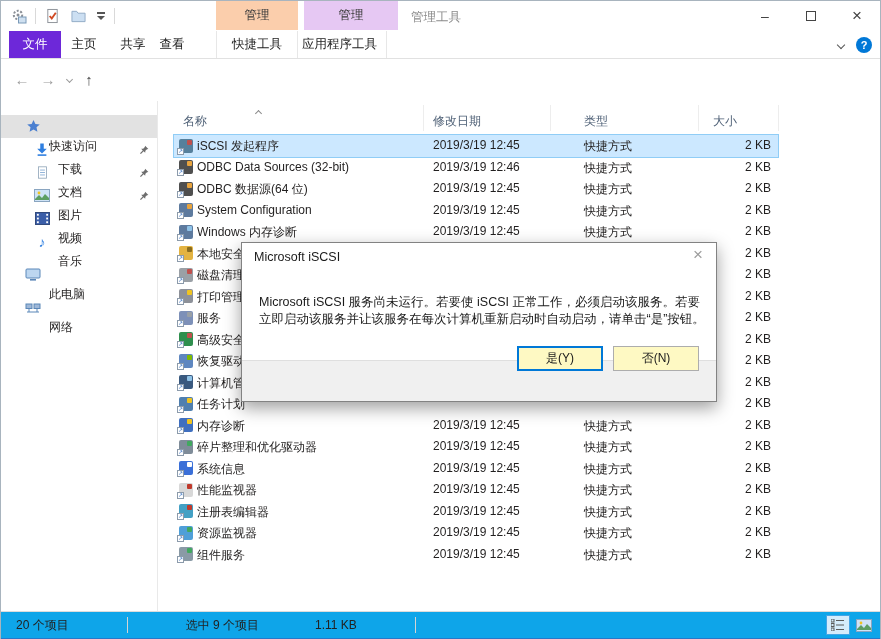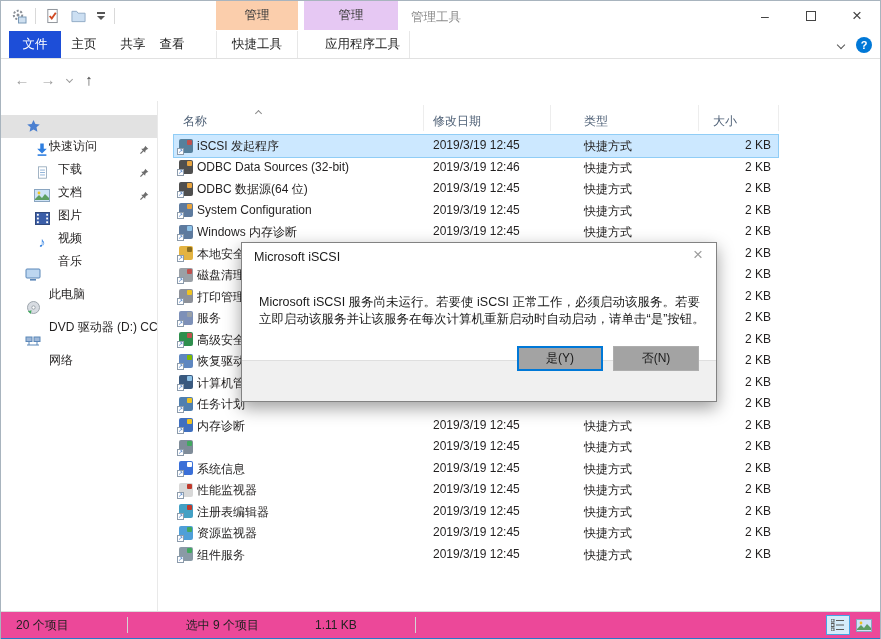--- a/index.html
+++ b/index.html
@@ -21,26 +21,26 @@
   .win-title { position:absolute; left:410px; top:8px; color:#8b8b8b; font-size:12.5px; }
   .winctl { position:absolute; right:0; top:0; height:30px; display:flex; }
   .winctl > div { width:46px; height:30px; display:flex; align-items:center; justify-content:center; color:#444; }
   .btn-max i { display:block; width:10px; height:10px; border:1px solid #444; }
   .btn-min { font-size:14px; }
   .btn-close { font-size:17px; }
 
   
   .tabrow { position:absolute; left:0; top:30px; width:100%; height:28px; background:#fff; border-bottom:1px solid #e1e1e1; }
   .tab { position:absolute; top:0; height:27px; display:flex; align-items:center; justify-content:center; font-size:12.5px; color:#222; }
-  .tab-file { left:8px; width:52px; background:#1d4ed8; color:#fff; }
+  .tab-file { left:8px; width:52px; background:#6d28d9; color:#fff; }
   .tab-home { left:62px; width:42px; }
   .tab-share { left:111px; width:42px; }
   .tab-view { left:150px; width:42px; }
   .tab-qtool { left:215px; width:82px; border-left:1px solid #e7e7e7; border-right:1px solid #e7e7e7; }
-  .tab-apptool { left:315px; width:94px; border-right:1px solid #e7e7e7; }
+  .tab-apptool { left:292px; width:94px; border-right:1px solid #e7e7e7; }
   .ribbon-right { position:absolute; right:8px; top:0; height:27px; display:flex; align-items:center; gap:12px; }
   .chev { display:inline-block; width:6px; height:6px; border-right:1.5px solid #555; border-bottom:1.5px solid #555; transform:rotate(45deg); }
   .help-btn { width:16px; height:16px; border-radius:50%; background:#0078d7; color:#fff; font-size:11px; font-weight:bold; display:flex; align-items:center; justify-content:center; }
 
   
   .toolbar { position:absolute; left:0; top:58px; width:100%; height:42px; background:#fff; }
   .nav-arrows { position:absolute; left:8px; top:6px; height:28px; display:flex; align-items:center; }
   .nav-arrows > span { display:flex; align-items:center; justify-content:center; }
   .arr { font-size:15px; color:#9b9b9b; width:26px; text-align:center; }
   .arr-up { color:#4d4d4d; width:24px; }
@@ -91,26 +91,26 @@
   .ficon { position:relative; display:block; width:14px; height:14px; border-radius:2px; }
   .ficon .accent { position:absolute; right:1px; top:1px; width:5px; height:5px; border-radius:1px; }
   .ficon .lnk { position:absolute; left:-2px; bottom:-2px; width:7px; height:7px; background:#fff; border:1px solid #8c9bab; font-size:6px; line-height:5px; text-align:center; color:#1a5cb8; }
 
   
   .dialog { position:absolute; left:240px; top:241px; width:476px; height:160px; background:#fff; border:1px solid #828282; box-shadow:0 6px 16px rgba(0,0,0,.38); z-index:10; }
   .dlg-title { position:absolute; left:12px; top:7px; font-size:12.5px; color:#1a1a1a; }
   .dlg-close { position:absolute; right:8px; top:2px; font-size:17px; color:#9d9d9d; width:20px; text-align:center; }
   .dlg-body { position:absolute; left:17px; top:51px; width:448px; line-height:16.5px; font-size:12.5px; color:#1a1a1a; }
   .dlg-footer { position:absolute; left:0; bottom:0; width:100%; height:41px; background:#f0f0f0; border-top:1px solid #dfdfdf; }
-  .dlg-btn { position:absolute; top:-15px; width:86px; height:25px; background:#a3a3a3; border:1px solid #adadad; font-size:12px; color:#1a1a1a; display:flex; align-items:center; justify-content:center; }
+  .dlg-btn { position:absolute; top:-15px; width:86px; height:25px; background:#fef9c3; border:1px solid #adadad; font-size:12px; color:#1a1a1a; display:flex; align-items:center; justify-content:center; }
   .btn-yes { left:275px; border:2px solid #0078d7; }
   .btn-no { left:371px; }
 
   
-  .statusbar { position:absolute; left:0; top:610px; width:100%; height:27px; border-top:1px solid #dcdcdc; background:#ec4899; display:flex; align-items:center;gap:44px; }
+  .statusbar { position:absolute; left:0; top:610px; width:100%; height:27px; border-top:1px solid #dcdcdc; background:#0ea5e9; display:flex; align-items:center;gap:44px; }
   .sb-text { color:#222; }
   .sb-count { margin-left:15px; }
   .sb-div { width:1px; height:16px; background:#d4d4d4; margin:0 14px; }
   .sb-size { margin-left:12px; }
   .sb-views { position:absolute; right:4px; top:3px; display:flex; gap:2px; }
   .view-btn { width:24px; height:20px; display:flex; align-items:center; justify-content:center; border:1px solid transparent; }
   .view-btn.sel { background:#d5ecfb; border-color:#45a5e5; }
   .bottomline { position:absolute; left:0; top:637px; width:100%; height:2px; background:#2778c9; }
 </style>
 </head>
@@ -296,31 +296,20 @@
 
   </div>
         <div class="side-item lvl0 sect">
     <span class="s-icon">
             <svg width="16" height="15" viewBox="0 0 16 15">
               <rect x="1" y="2" width="14" height="9" rx="1" fill="#bcd6f0" stroke="#5b87b8"></rect>
               <rect x="5" y="12" width="6" height="1.6" fill="#5b87b8"></rect>
             </svg>
           </span>
     <span class="s-label">此电脑</span>
-
-  </div>
-        <div class="side-item lvl0 sect">
-    <span class="s-icon">
-            <svg width="15" height="15" viewBox="0 0 16 16">
-              <circle cx="8" cy="8" r="6.4" fill="#d8dce2" stroke="#98a0a8"></circle>
-              <circle cx="8" cy="8" r="1.8" fill="#fff" stroke="#98a0a8"></circle>
-              <path d="M2 12l4-1-1 4z" fill="#41a85f"></path>
-            </svg>
-          </span>
-    <span class="s-label">DVD 驱动器 (D:) CC</span>
 
   </div>
         <div class="side-item lvl0 sect">
     <span class="s-icon">
             <svg width="16" height="14" viewBox="0 0 16 14">
               <rect x="1" y="3" width="6" height="4.5" fill="#9fb8d8" stroke="#5b87b8"></rect>
               <rect x="9" y="3" width="6" height="4.5" fill="#9fb8d8" stroke="#5b87b8"></rect>
               <line x1="4" y1="8" x2="4" y2="11" stroke="#5b87b8"></line>
               <line x1="12" y1="8" x2="12" y2="11" stroke="#5b87b8"></line>
               <line x1="2" y1="11" x2="14" y2="11" stroke="#5b87b8"></line>
@@ -512,20 +501,21 @@
     <span class="fcell c-type">快捷方式</span>
     <span class="fcell c-size">2 KB</span>
   </div>
           <div class="frow">
     <span class="fcell c-icon">
       <span class="ficon" style="background: rgb(127, 140, 153);">
                 <span class="accent" style="background: rgb(65, 168, 95);"></span>
                 <span class="lnk">↗</span>
               </span>
     </span>
+    <span class="fcell c-name">碎片整理和优化驱动器</span>
     <span class="fcell c-date">2019/3/19 12:45</span>
     <span class="fcell c-type">快捷方式</span>
     <span class="fcell c-size">2 KB</span>
   </div>
           <div class="frow">
     <span class="fcell c-icon">
       <span class="ficon" style="background: rgb(58, 111, 216);">
                 <span class="accent" style="background: rgb(255, 255, 255);"></span>
                 <span class="lnk">↗</span>
               </span>

